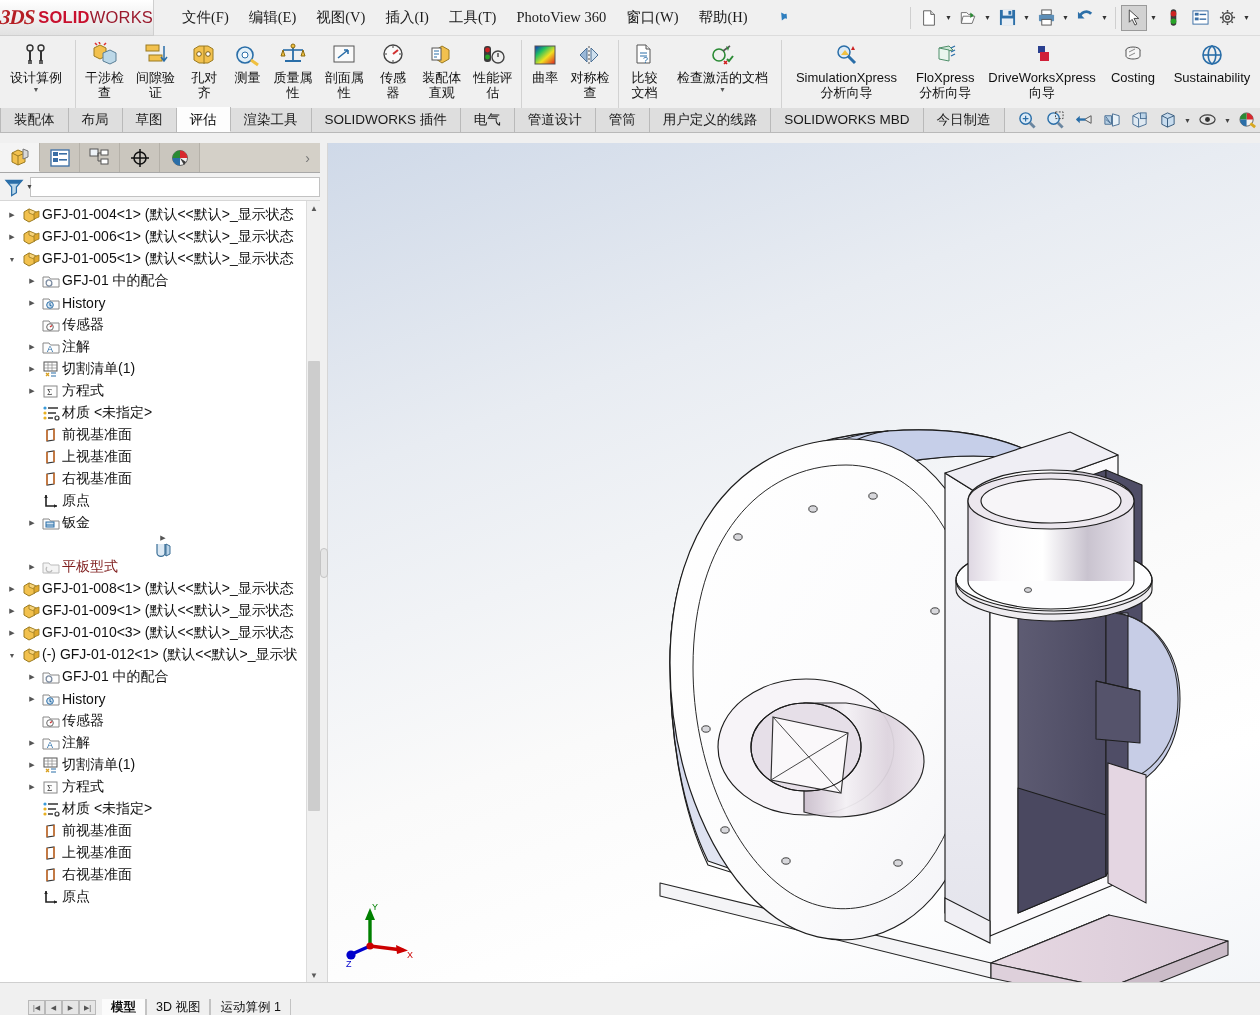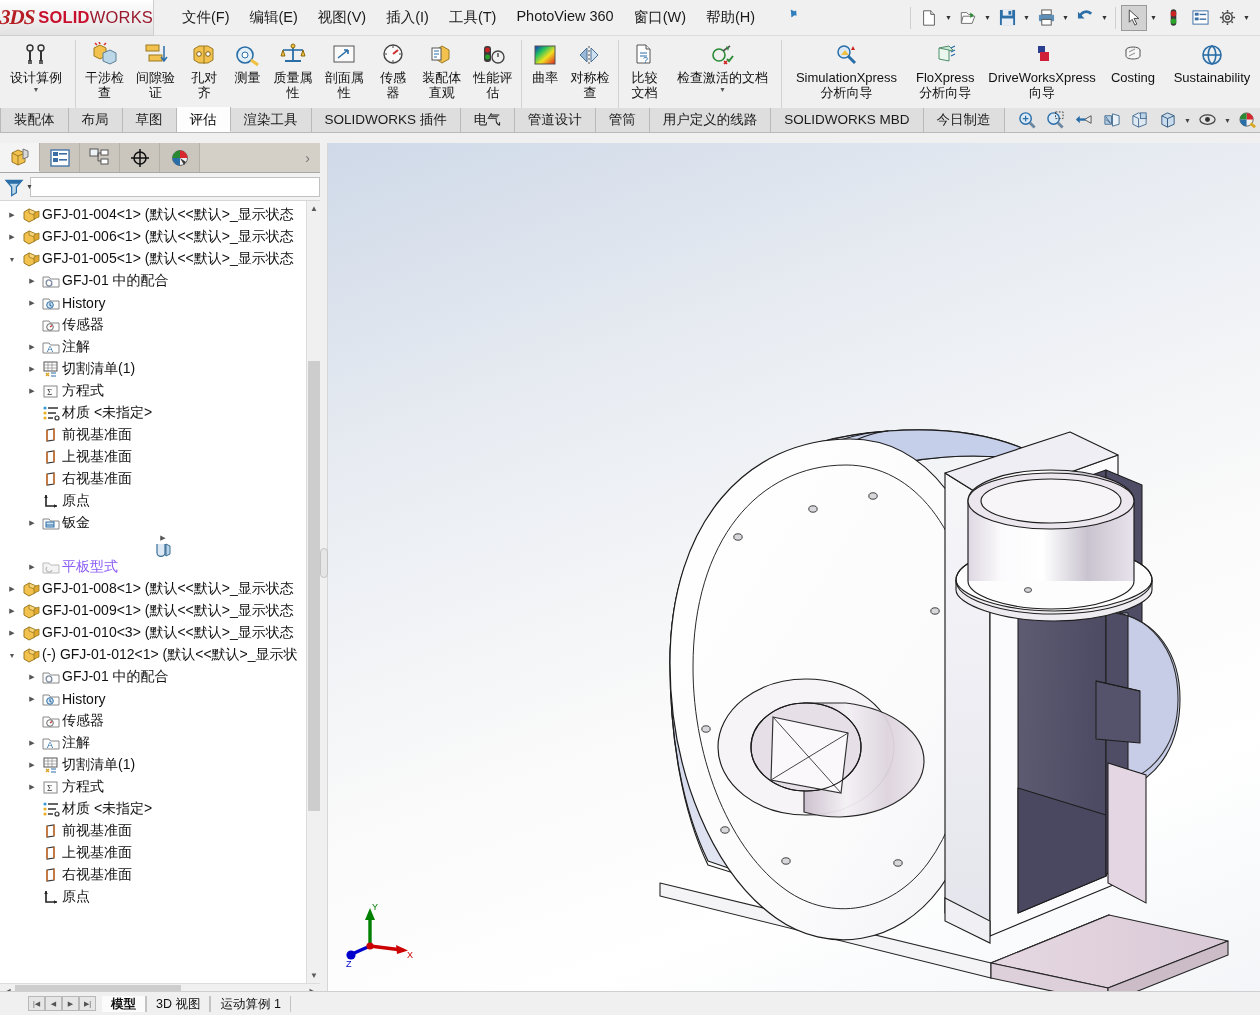--- a/index.html
+++ b/index.html
@@ -30,21 +30,21 @@
   }
   .logo-3ds {
     font-family: "Liberation Serif", serif;
     font-style: italic; font-weight: bold;
     font-size: 21px; color: #b51f24; letter-spacing: -1px;
     margin-right: 4px; transform: skewX(-2deg);
   }
   .logo-solid { font-weight: bold; font-size: 16.5px; color: #c8102e; letter-spacing: .2px; }
   .logo-works { font-weight: normal; font-size: 16.5px; color: #9b1b2e; letter-spacing: .2px; }
 
-  .menu-items { display: flex; margin-left: 18px; }
+  .menu-items { display: flex; align-items: center; margin-left: 18px; font-family: Liberation Serif, serif; }
   .menu-item {
     font-size: 14.5px; color: #1a1a1a; padding: 4px 10px; cursor: default; white-space: nowrap;
   }
   .pin-icon { margin-left: 14px; color: #2f7fbf; font-size: 15px; transform: rotate(40deg); }
 
   .qat { display: flex; align-items: center; margin-left: auto; padding-right: 8px; gap: 1px; }
   .qat-btn {
     width: 26px; height: 26px; display: flex; align-items: center; justify-content: center;
     cursor: default; border: 1px solid transparent;
   }
@@ -113,21 +113,21 @@
   .filter-box { width: 290px; height: 20px; background: #ffffff; border: 1px solid #c2c2c2; margin-left: 26px; }
 
   .tree-scroll {
     flex: 1; position: relative; background: #ffffff; overflow: hidden;
   }
   .tree-inner { position: absolute; top: 0; left: 0; right: 14px; bottom: 0; overflow: hidden; padding-top: 3px; }
   .tnode {
     display: flex; align-items: center; height: 22px; font-size: 14px; color: #111;
     white-space: nowrap; cursor: default; padding-right: 4px;
   }
-  .tnode.dim { color: #8b5cf6; }
+  .tnode.dim { color: #7f1d1d; }
   .tw { width: 16px; min-width: 16px; display: flex; align-items: center; justify-content: center; color: #555; font-size: 8px; }
   .tw.open::before { content: "▼"; font-size: 7px; }
   .tw.closed::before { content: "▶"; font-size: 7px; }
   .ticon { width: 22px; min-width: 22px; display: flex; align-items: center; justify-content: center; }
   .tlabel { overflow: hidden; }
 
   
   .vsb {
     position: absolute; top: 0; right: 0; width: 14px; bottom: 0;
     background: #f0f0f0; border-left: 1px solid #dcdcdc;
@@ -162,22 +162,22 @@
   
   .graphics {
     position: absolute; left: 328px; top: 143px; width: 932px; height: 855px;
     background: linear-gradient(160deg, #cfd9e8 0%, #e8ecf2 28%, #fafafa 58%, #ffffff 78%, #f3f5f8 100%);
     overflow: hidden;
   }
   .triad { position: absolute; left: 16px; bottom: 28px; width: 70px; height: 70px; }
 
   
   .bottombar {
-    position: absolute; left: 0; bottom: 0; width: 1260px; height: 24px;
-    background: #f0f0f0; border-top: 1px solid #cfcfcf; display: flex; align-items: center;
+    position: absolute; left: 0; bottom: 0; width: 1260px; height: 33px;
+    background: #f0f0f0; border-top: 1px solid #cfcfcf; display: flex; align-items: flex-end;
   }
   .navbtns { display: flex; align-items: center; margin-left: 28px; }
   .navb {
     width: 17px; height: 15px; background: #e6e6e6; border: 1px solid #b9b9b9;
     display: flex; align-items: center; justify-content: center; font-size: 7px; color: #555; cursor: default;
   }
   .btabs { display: flex; align-items: stretch; margin-left: 6px; }
   .btab {
     padding: 0 9px; font-size: 12.5px; line-height: 16px; color: #111;
     border-left: 1px solid #c3c3c3; border-right: 1px solid #c3c3c3; cursor: default;

